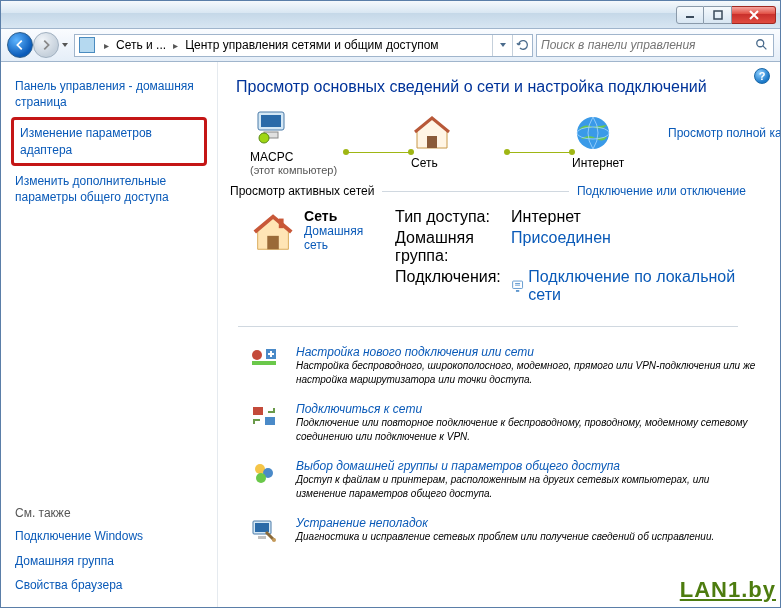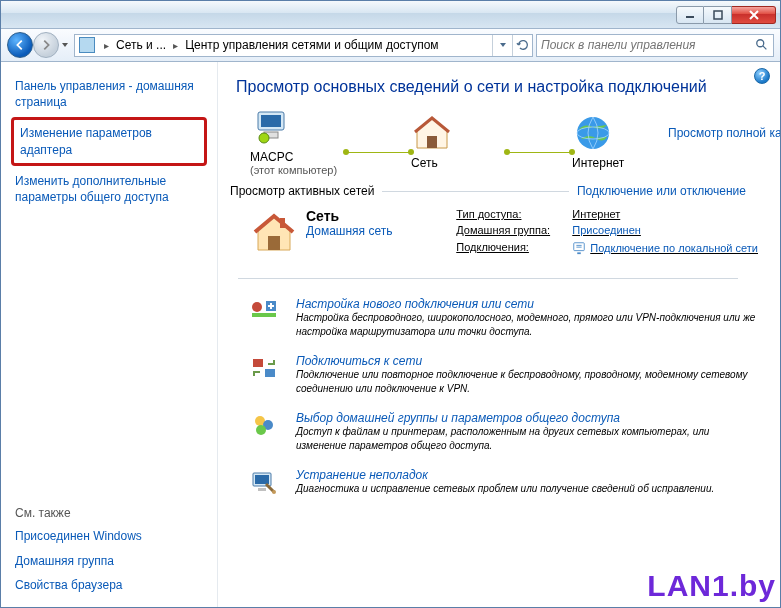--- a/index.html
+++ b/index.html
@@ -196,35 +196,34 @@
   .house-icon { width:48px; height:48px; }
   .net-main { display:flex; flex-direction:column; }
   .net-name { font-weight:bold; font-size:14px; color:#000;}
   .net-type { color:#0a5ab8; font-size:12px; cursor:pointer;}
   .net-details {
     margin-left: auto;
     display: grid;
     grid-template-columns: 110px 1fr;
     column-gap: 6px;
     row-gap: 3px;
-    font-size: 11px;
-    text-decoration: underline;
+    font-size: 16px;
   }
   .net-details .k { color:#000; }
   .net-details .v { color:#000; }
   .net-details .v.link { color:#0a5ab8; cursor:pointer;}
   .v-icon { display:inline-flex; align-items:center; gap:4px;}
   .settings-section { margin-top:10px; color:#000; }
   .settings-item { display:flex; gap:18px; padding: 8px 4px 8px 20px; font-style: italic; }
   .settings-icon { width:28px; height:28px; flex-shrink:0; }
   .settings-text {}
   .settings-title { color:#0a5ab8; cursor:pointer; margin-bottom:2px;}
   .settings-desc { color:#000; font-size:10px; line-height:1.35;}
   .watermark {
-    position:absolute; right:4px; bottom:4px; color:#6d28d9; font-family: Arial; font-size:30px; letter-spacing:1px; font-weight:bold;
+    position:absolute; right:4px; bottom:4px; color:#4d7c0f; font-family: Arial; font-size:22px; letter-spacing:1px; font-weight:bold;text-decoration:underline;
   }
 </style>
 </head>
 <body>
 
 <div class="titlebar">
   <div class="win-btns">
     <div class="win-btn">
       <svg width="10" height="10" viewBox="0 0 10 10">
           <rect x="1" y="6" width="8" height="2" fill="#3a4a5a"></rect>
@@ -292,21 +291,21 @@
   </div>
 </div>
 
 <div class="body">
   <div class="sidebar">
     <a class="sidebar-link">Панель управления - домашняя страница</a>
     <a class="sidebar-link highlighted">Изменение параметров адаптера</a>
     <a class="sidebar-link">Изменить дополнительные параметры общего доступа</a>
     <div class="sidebar-bottom">
       <div class="sec-title">См. также</div>
-      <a class="sidebar-link">Присоединен Windows</a>
+      <a class="sidebar-link">Подключение Windows</a>
       <a class="sidebar-link">Домашняя группа</a>
       <a class="sidebar-link">Свойства браузера</a>
     </div>
   </div>
 
   <div class="content">
     <div class="help-icon">?</div>
     <div class="main-title">Просмотр основных сведений о сети и настройка подключений</div>
 
     <div class="diagram">

